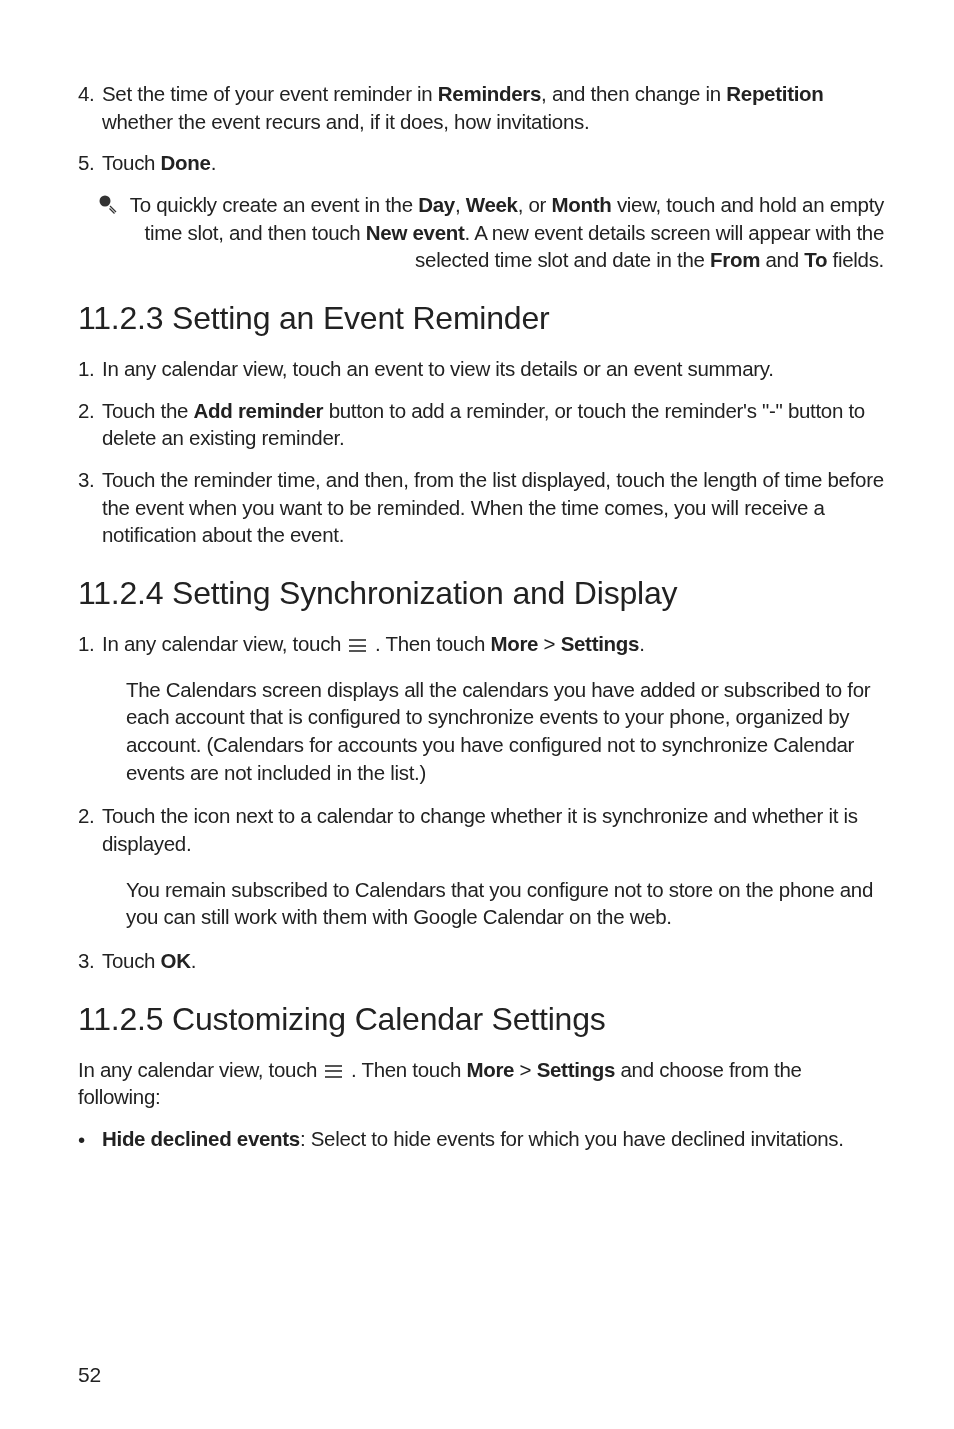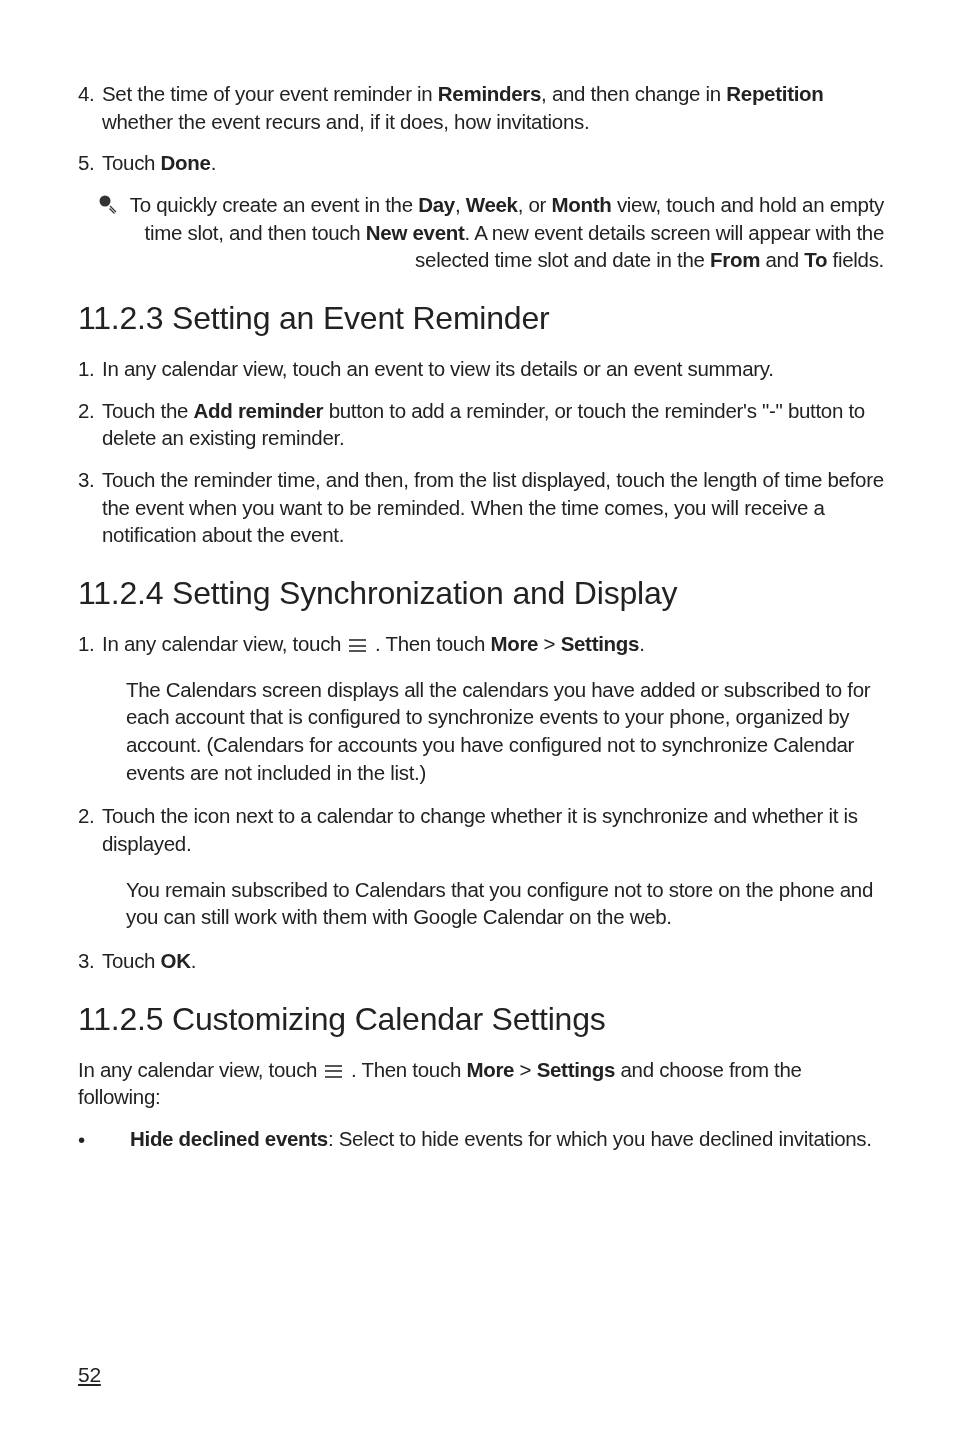--- a/index.html
+++ b/index.html
@@ -53,21 +53,20 @@
   }
   .bullet-item {
     display: flex;
   }
   .bullet-item .dot {
     flex: 0 0 24px;
     padding-top: 1px;
   }
   .bullet-item .txt {
     flex: 1;
-    margin-left: 28px;
   }
   .menu-icon {
     display: inline-block;
     vertical-align: -1px;
     width: 17px;
     height: 13px;
     position: relative;
     margin: 0 4px 0 2px;
   }
   .menu-icon::before,
@@ -81,21 +80,20 @@
     background: #555;
   }
   .menu-icon::before { top: 0; }
   .menu-icon span   { top: 5.5px; }
   .menu-icon::after  { top: 11px; }
   .page-num {
     position: absolute;
     left: 78px;
     bottom: 42px;
     font-size: 21px;
-    text-decoration: underline;
   }
   body { position: relative; }
   b { font-weight: bold; }
 </style>
 </head>
 <body>
 
 <div class="ol-item">
   <div class="num">4.</div>
   <div class="txt">

